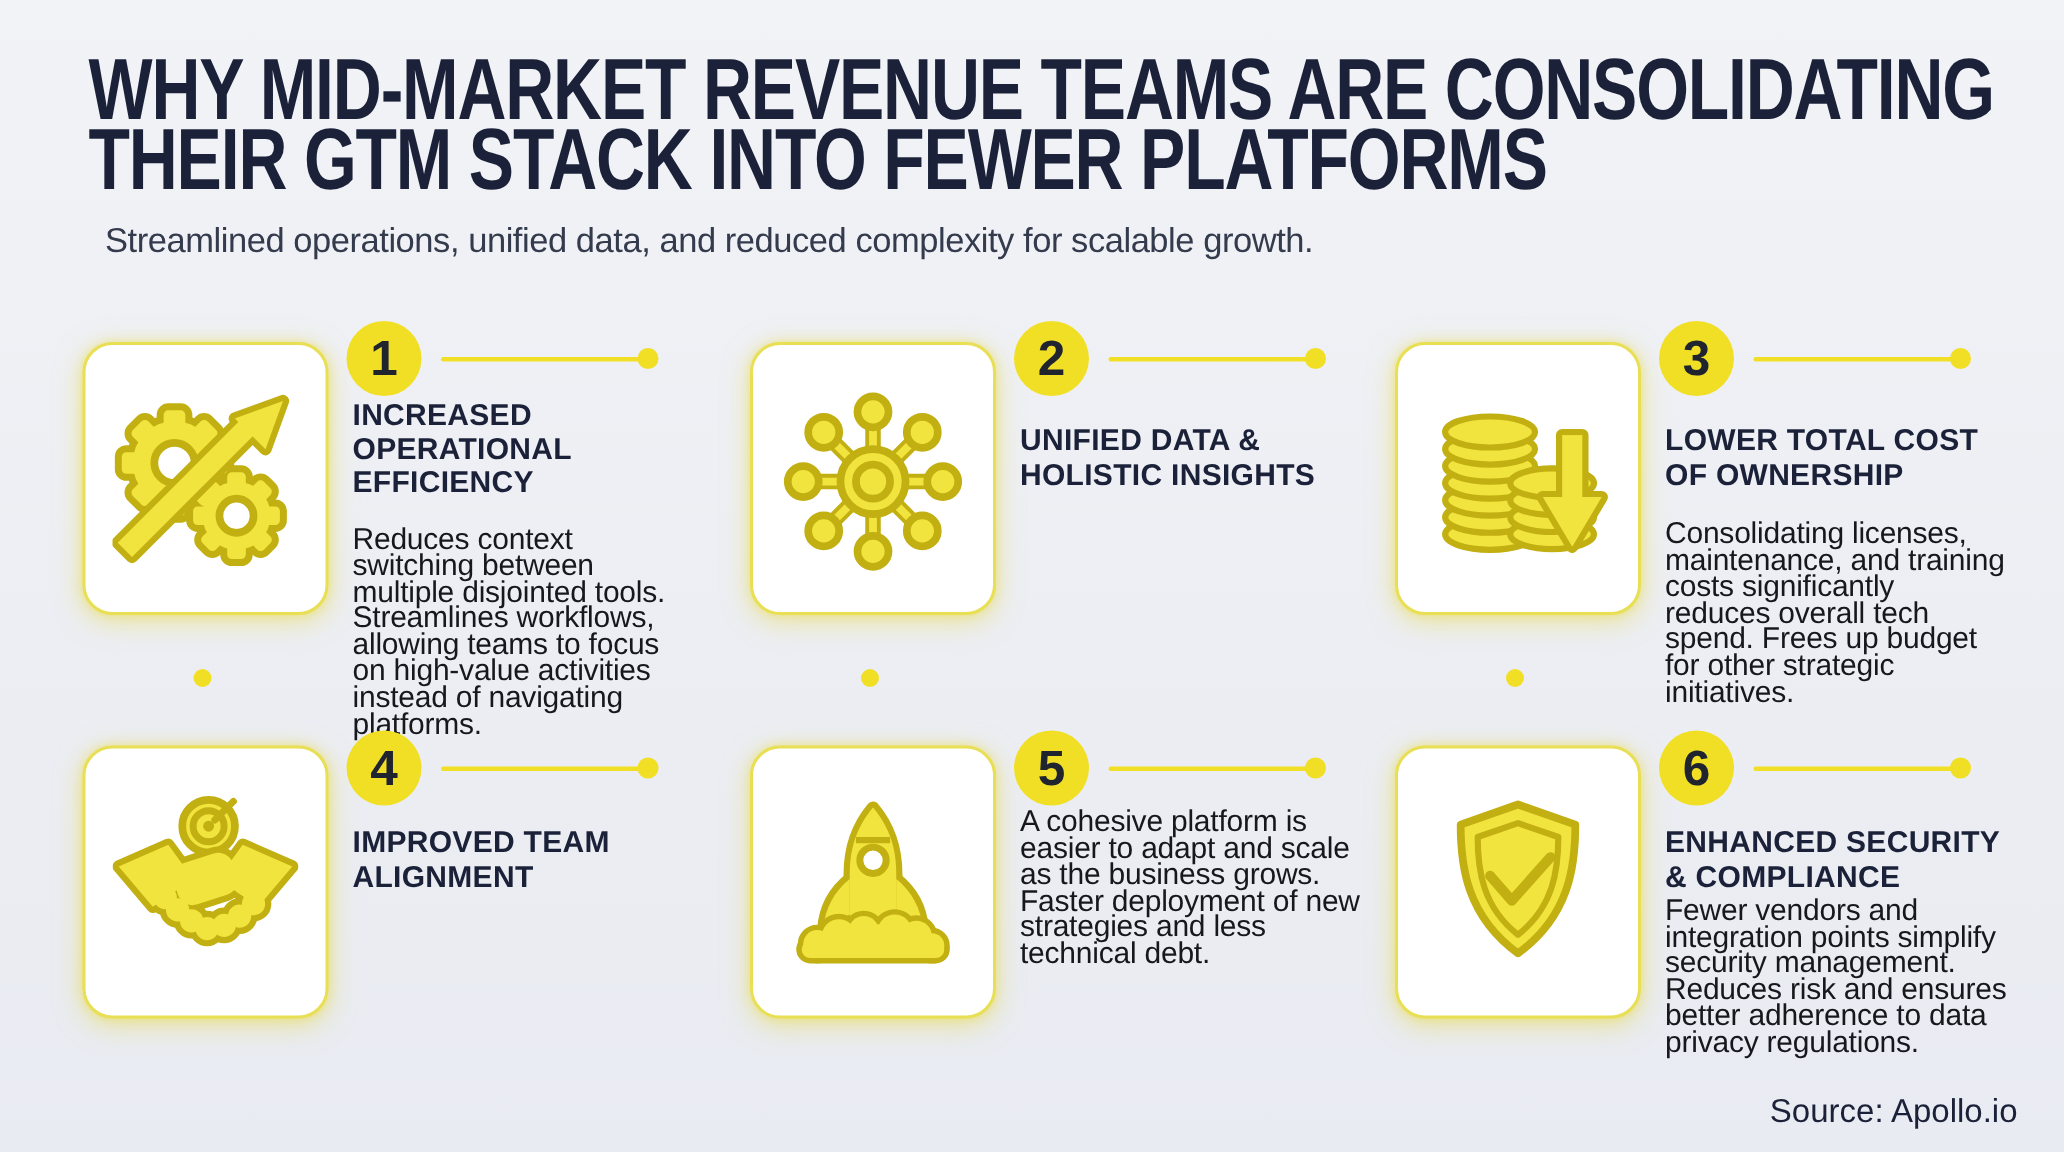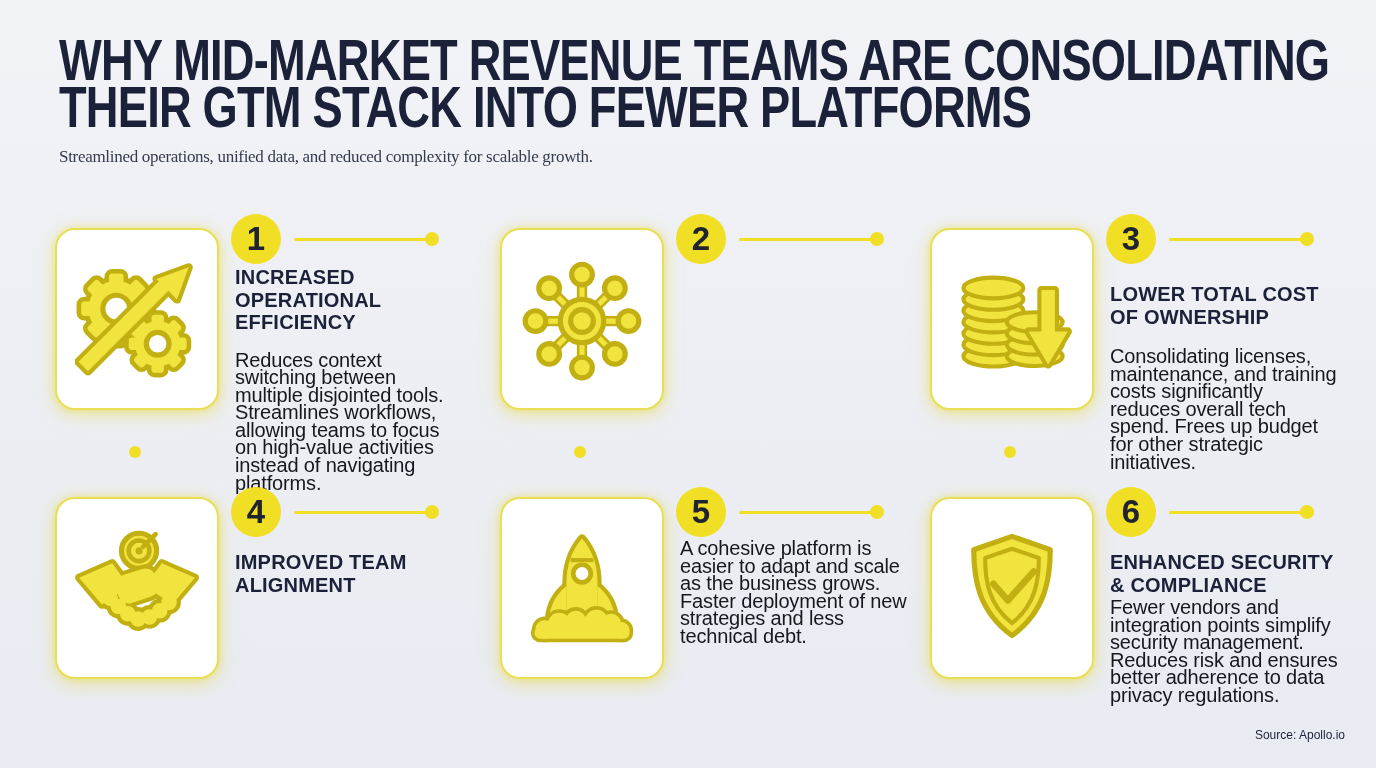--- a/index.html
+++ b/index.html
@@ -12,21 +12,21 @@
   html,body{margin:0;padding:0;}
   body{font-family:"Liberation Sans",sans-serif;background:#E7EAF0;}
   #stage{
     position:relative;width:1376px;height:768px;overflow:hidden;
     background:linear-gradient(180deg,#F1F3F7 0%,#ECEEF3 55%,#E8EBF1 100%);
   }
   
   .hdr{position:absolute;left:59px;top:36px;}
   .hline{display:block;white-space:nowrap;transform:scaleX(0.78);transform-origin:left top;
     font-weight:bold;font-size:58px;line-height:47px;color:var(--navy);letter-spacing:-1px;}
-  .subtitle{position:absolute;left:59px;top:147px;font-size:17px;color:#343B4D;letter-spacing:-0.3px;font-family:Liberation Serif, serif;}
+  .subtitle{position:absolute;left:70px;top:147px;font-size:23px;color:#343B4D;letter-spacing:-0.3px;}
   
   .card{position:absolute;width:412px;height:266px;}
   .icon-box{position:absolute;left:0;top:14px;width:160px;height:178px;background:#FFFFFF;
     border:2px solid #E8DF55;border-radius:20px;
     box-shadow:0 4px 18px rgba(233,219,72,.55),0 0 6px rgba(233,219,72,.45);
     display:flex;align-items:center;justify-content:center;}
   .row2 .icon-box{top:10px;}
   .content{position:absolute;left:176px;top:0;width:232px;}
   .badge-row{display:flex;align-items:center;width:208px;}
   .badge{width:50px;height:50px;border-radius:50%;background:var(--yellow);color:#20242E;
@@ -35,21 +35,21 @@
   .connector::after{content:"";position:absolute;right:-7px;top:50%;transform:translateY(-50%);
     width:14px;height:14px;border-radius:50%;background:var(--yellow);}
   .card-title{margin:19px 0 0 4px;font-size:20px;font-weight:bold;color:var(--navy);
     line-height:22.5px;letter-spacing:.2px;}
   .card-body{margin:20px 0 0 4px;font-size:20px;line-height:17.6px;color:var(--body);letter-spacing:-0.15px;}
   .card-1 .card-title{margin-top:2px;}
   .card-1 .card-body{margin-top:18px;}
   .row2 .card-title{margin-top:14px;}
   .row2 .card-body{margin-top:3px;}
   .row-dot{position:absolute;width:12px;height:12px;border-radius:50%;background:var(--yellow);}
-  .source{position:absolute;top:728px;right:31px;font-size:12px;color:var(--navy);}
+  .source{position:absolute;top:728px;right:31px;font-size:22px;color:var(--navy);}
   svg{display:block;}
 </style>
 </head>
 <body>
 
 <div id="stage">
 
   <div class="hdr">
     <span class="hline">WHY MID-MARKET REVENUE TEAMS ARE CONSOLIDATING</span>
     <span class="hline">THEIR GTM STACK INTO FEWER PLATFORMS</span>
@@ -138,20 +138,21 @@
         </g>
         <circle cx="60" cy="62" r="21" fill="#F2E43E" stroke="#C2AF12" stroke-width="5"></circle>
         <circle cx="60" cy="62" r="11" fill="none" stroke="#C2AF12" stroke-width="5"></circle>
       </svg>
     </div>
     <div class="content">
       <div class="badge-row">
         <div class="badge">2</div>
         <div class="connector"></div>
       </div>
+      <h2 class="card-title">UNIFIED DATA &amp; HOLISTIC INSIGHTS</h2>
     </div>
   </div>
 
   <div class="card row1 card-3" style="left:930px;top:214px;">
     <div class="icon-box">
       <svg width="124" height="124" viewBox="0 0 120 120" aria-hidden="true">
         <defs>
           <g id="g3arrow">
             <rect x="88.5" y="32" width="13" height="44"></rect>
             <polygon points="76,72 114,72 95,104"></polygon>

